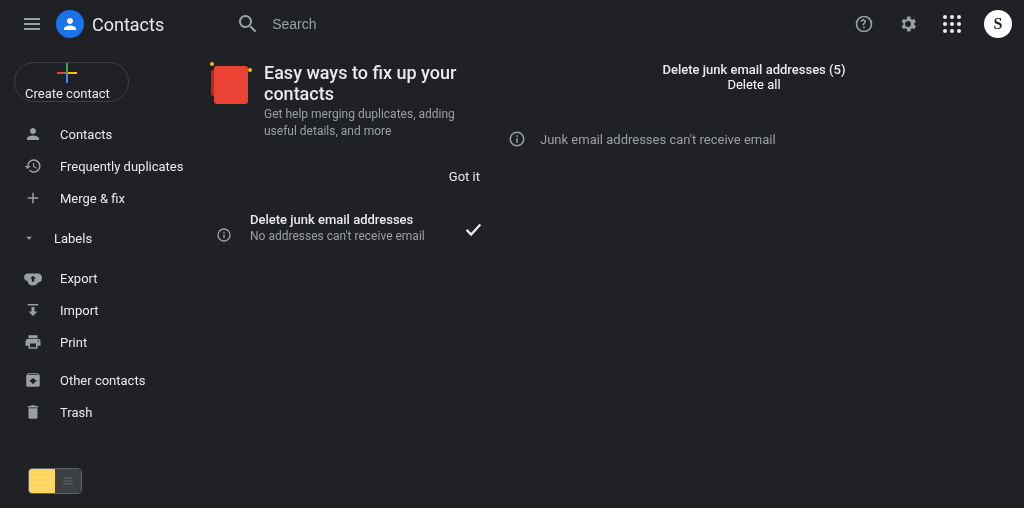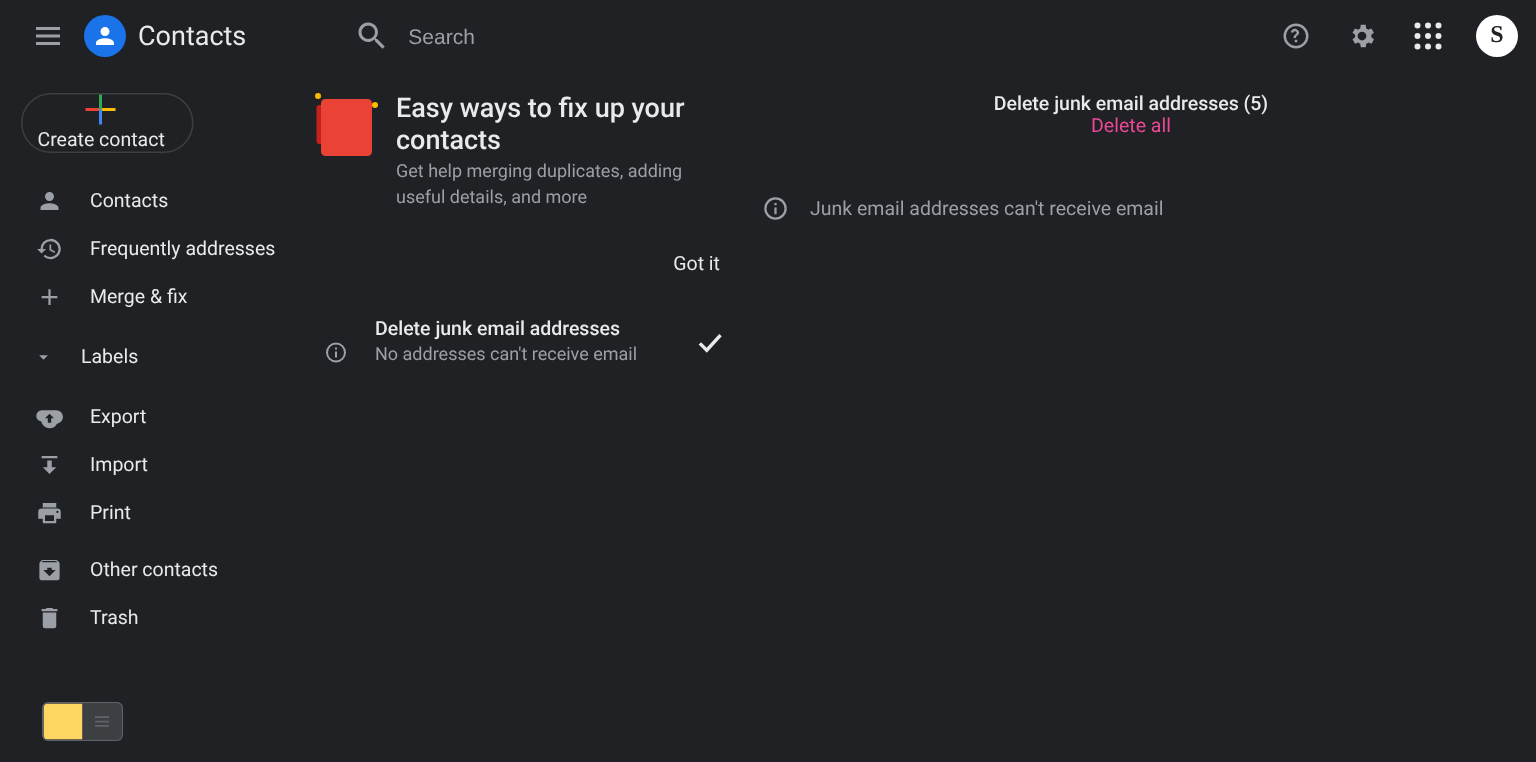--- a/index.html
+++ b/index.html
@@ -101,21 +101,21 @@
     .fix-row { display: flex; align-items: flex-end; gap: 16px; margin-top: 28px; }
     .fix-icon-wrap { width: 20px; display:flex; justify-content:center; padding-top:2px; }
     .fix-icon-wrap svg { width: 16px; height: 16px; fill: #9aa0a6; }
     .fix-text .title { color:#e8eaed; font-size:13px; font-weight:500; }
     .fix-text .sub { color:#9aa0a6; font-size:12px; margin-top:2px; }
     .check-wrap { margin-left:auto; padding-top:4px; }
     .check-wrap svg { width:22px; height:22px; stroke:#e8eaed; stroke-width:2.5; fill:none; }
     
     .right-header { display:flex; align-items:center; justify-content:flex-start;flex-direction:column; }
     .right-title { color:#e8eaed; font-size:13px; font-weight:500; }
-    .delete-all { color:#ec4899; font-size:13px; cursor:pointer; }
+    .delete-all { color:#ffffff; font-size:13px; cursor:pointer; }
     
     .info-row { display:flex; align-items:center; gap:14px; margin-top:38px; }
     .info-row svg { width:18px; height:18px; fill:#9aa0a6; }
     .info-text { color:#9aa0a6; font-size:13px; }
     
     
     .keep-widget { position:absolute; left:28px; bottom:14px; display:flex; border:1px solid #5f6368; border-radius:4px; overflow:hidden; }
     .keep-widget .cell { width:26px; height:24px; display:flex; align-items:center; justify-content:center; }
     .keep-widget .c1 { background:#fdd663; }
     .keep-widget .c2 { background:#3c4043; }
@@ -189,21 +189,21 @@
     <div class="nav-item">
       <svg viewBox="0 0 24 24">
           <path d="M12 12c2.2 0 4-1.8 4-4s-1.8-4-4-4-4 1.8-4 4 1.8 4 4 4zm0 2c-2.7 0-8 1.3-8 4v2h16v-2c0-2.7-5.3-4-8-4z"></path>
         </svg>
       <span class="nav-label">Contacts</span>
     </div>
     <div class="nav-item">
       <svg viewBox="0 0 24 24">
           <path d="M13 3a9 9 0 00-9 9H1l3.9 3.9L9 12H6a7 7 0 117 7c-1.9 0-3.6-.8-4.9-2l-1.4 1.4A9 9 0 1013 3zm-1 5v5l4.3 2.5.7-1.2-3.5-2.1V8z"></path>
         </svg>
-      <span class="nav-label">Frequently addresses</span>
+      <span class="nav-label">Frequently duplicates</span>
     </div>
     <div class="nav-item">
       <svg viewBox="0 0 24 24">
           <path d="M19 13h-6v6h-2v-6H5v-2h6V5h2v6h6v2z"></path>
         </svg>
       <span class="nav-label">Merge &amp; fix</span>
     </div>
     <div class="nav-spacer"></div>
     <div class="labels-item">
       <svg class="chevron" viewBox="0 0 24 24" fill="#9aa0a6">

